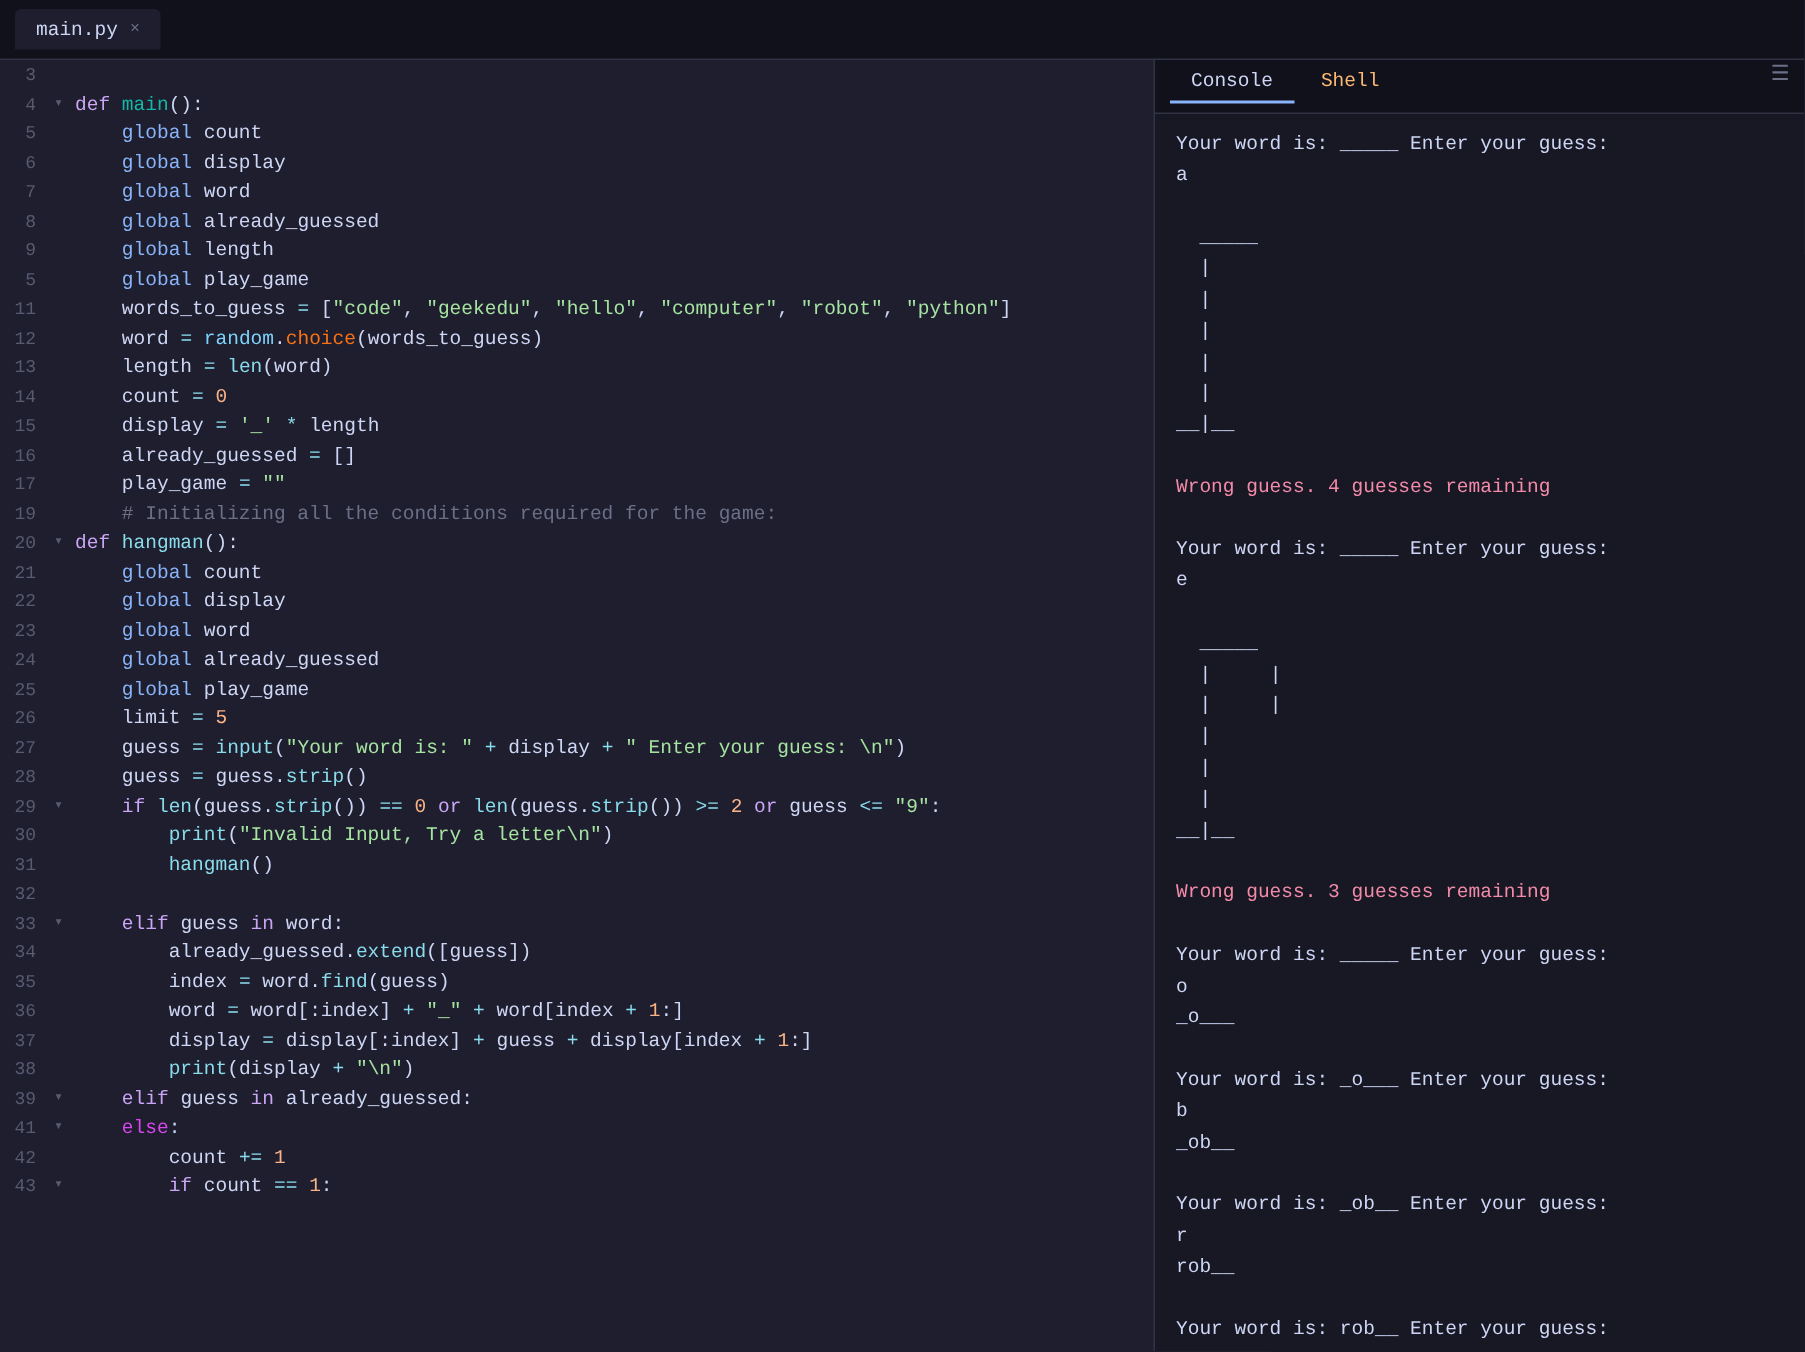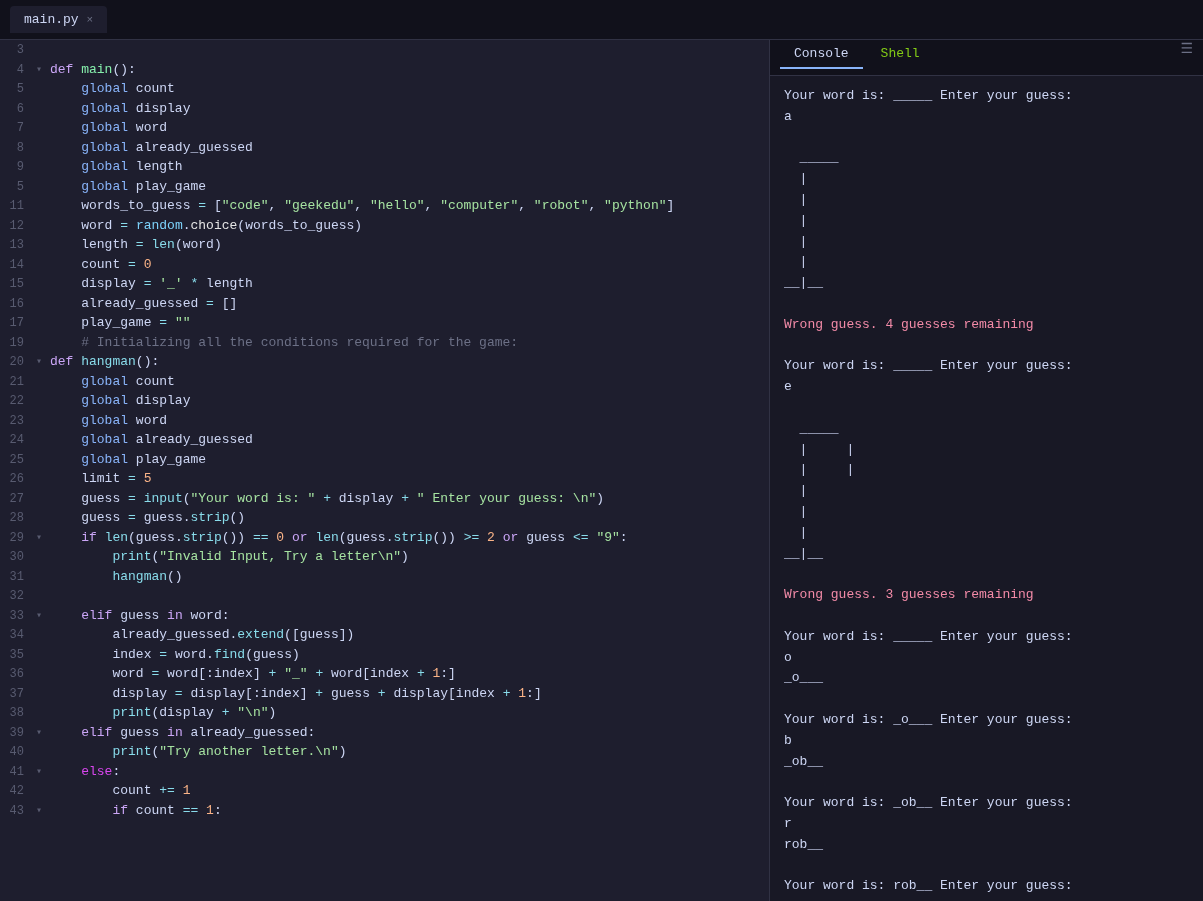--- a/index.html
+++ b/index.html
@@ -111,21 +111,21 @@
       padding: 0 10px;
       gap: 4px;
       align-items: flex-start;
       height: 36px;
       flex-shrink: 0;
     }
 
     .panel-tab {
       padding: 6px 14px;
       font-size: 13px;
-      color: #84cc16;
+      color: #fdba74;
       cursor: pointer;
       border-bottom: 2px solid transparent;
     }
     .panel-tab.active {
       color: #cdd6f4;
       border-bottom: 2px solid #89b4fa;
     }
 
     .panel-tools {
       margin-left: auto;
@@ -168,21 +168,21 @@
   <div class="code-panel">
     <div id="code-lines-container">
         <div class="code-row">
           <span class="line-num">3</span>
           <span class="fold-arrow"></span>
           <span class="code-content">&nbsp;</span>
         </div>
         <div class="code-row">
           <span class="line-num">4</span>
           <span class="fold-arrow">▾</span>
-          <span class="code-content"><span style="color:#cba6f7">def</span> <span style="color:#86efac">main</span><span style="color:#cdd6f4">():</span></span>
+          <span class="code-content"><span style="color:#cba6f7">def</span> <span style="color:#14b8a6">main</span><span style="color:#cdd6f4">():</span></span>
         </div>
         <div class="code-row">
           <span class="line-num">5</span>
           <span class="fold-arrow"></span>
           <span class="code-content">    <span style="color:#89b4fa">global</span> <span style="color:#cdd6f4">count</span></span>
         </div>
         <div class="code-row">
           <span class="line-num">6</span>
           <span class="fold-arrow"></span>
           <span class="code-content">    <span style="color:#89b4fa">global</span> <span style="color:#cdd6f4">display</span></span>
@@ -208,21 +208,21 @@
           <span class="code-content">    <span style="color:#89b4fa">global</span> <span style="color:#cdd6f4">play_game</span></span>
         </div>
         <div class="code-row">
           <span class="line-num">11</span>
           <span class="fold-arrow"></span>
           <span class="code-content">    <span style="color:#cdd6f4">words_to_guess</span> <span style="color:#89dceb">=</span> <span style="color:#cdd6f4">[</span><span style="color:#a6e3a1">"code"</span><span style="color:#cdd6f4">,</span> <span style="color:#a6e3a1">"geekedu"</span><span style="color:#cdd6f4">,</span> <span style="color:#a6e3a1">"hello"</span><span style="color:#cdd6f4">,</span> <span style="color:#a6e3a1">"computer"</span><span style="color:#cdd6f4">,</span> <span style="color:#a6e3a1">"robot"</span><span style="color:#cdd6f4">,</span> <span style="color:#a6e3a1">"python"</span><span style="color:#cdd6f4">]</span></span>
         </div>
         <div class="code-row">
           <span class="line-num">12</span>
           <span class="fold-arrow"></span>
-          <span class="code-content">    <span style="color:#cdd6f4">word</span> <span style="color:#89dceb">=</span> <span style="color:#7dd3fc">random</span><span style="color:#cdd6f4">.</span><span style="color:#e5e5e5">choice</span><span style="color:#cdd6f4">(</span><span style="color:#cdd6f4">words_to_guess</span><span style="color:#cdd6f4">)</span></span>
+          <span class="code-content">    <span style="color:#cdd6f4">word</span> <span style="color:#89dceb">=</span> <span style="color:#7dd3fc">random</span><span style="color:#cdd6f4">.</span><span style="color:#f97316">choice</span><span style="color:#cdd6f4">(</span><span style="color:#cdd6f4">words_to_guess</span><span style="color:#cdd6f4">)</span></span>
         </div>
         <div class="code-row">
           <span class="line-num">13</span>
           <span class="fold-arrow"></span>
           <span class="code-content">    <span style="color:#cdd6f4">length</span> <span style="color:#89dceb">=</span> <span style="color:#89dceb">len</span><span style="color:#cdd6f4">(</span><span style="color:#cdd6f4">word</span><span style="color:#cdd6f4">)</span></span>
         </div>
         <div class="code-row">
           <span class="line-num">14</span>
           <span class="fold-arrow"></span>
           <span class="code-content">    <span style="color:#cdd6f4">count</span> <span style="color:#89dceb">=</span> <span style="color:#fab387">0</span></span>
@@ -339,25 +339,20 @@
         </div>
         <div class="code-row">
           <span class="line-num">38</span>
           <span class="fold-arrow"></span>
           <span class="code-content">        <span style="color:#89dceb">print</span><span style="color:#cdd6f4">(</span><span style="color:#cdd6f4">display</span> <span style="color:#89dceb">+</span> <span style="color:#a6e3a1">"\n"</span><span style="color:#cdd6f4">)</span></span>
         </div>
         <div class="code-row">
           <span class="line-num">39</span>
           <span class="fold-arrow">▾</span>
           <span class="code-content">    <span style="color:#cba6f7">elif</span> <span style="color:#cdd6f4">guess</span> <span style="color:#cba6f7">in</span> <span style="color:#cdd6f4">already_guessed</span><span style="color:#cdd6f4">:</span></span>
-        </div>
-        <div class="code-row">
-          <span class="line-num">40</span>
-          <span class="fold-arrow"></span>
-          <span class="code-content">        <span style="color:#89dceb">print</span><span style="color:#cdd6f4">(</span><span style="color:#a6e3a1">"Try another letter.\n"</span><span style="color:#cdd6f4">)</span></span>
         </div>
         <div class="code-row">
           <span class="line-num">41</span>
           <span class="fold-arrow">▾</span>
           <span class="code-content">    <span style="color:#d946ef">else</span><span style="color:#cdd6f4">:</span></span>
         </div>
         <div class="code-row">
           <span class="line-num">42</span>
           <span class="fold-arrow"></span>
           <span class="code-content">        <span style="color:#cdd6f4">count</span> <span style="color:#89dceb">+=</span> <span style="color:#fab387">1</span></span>

